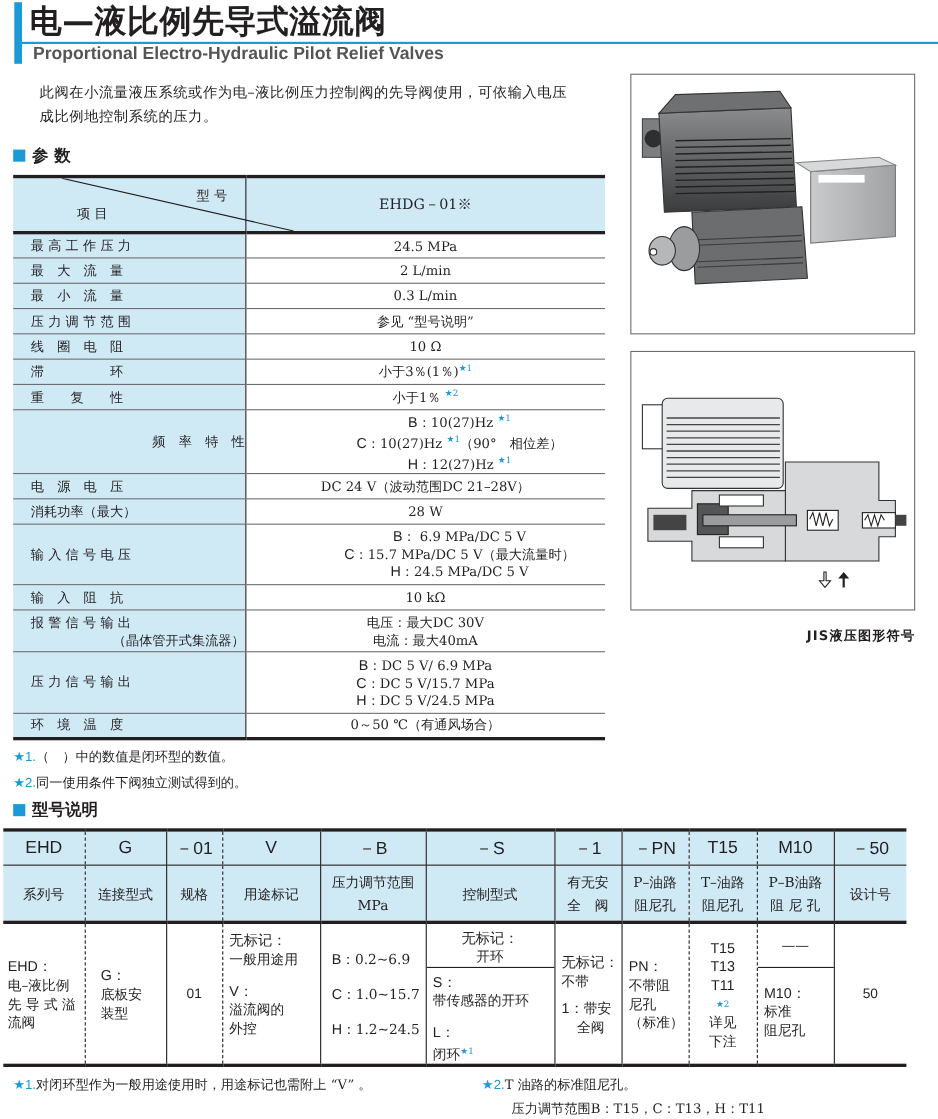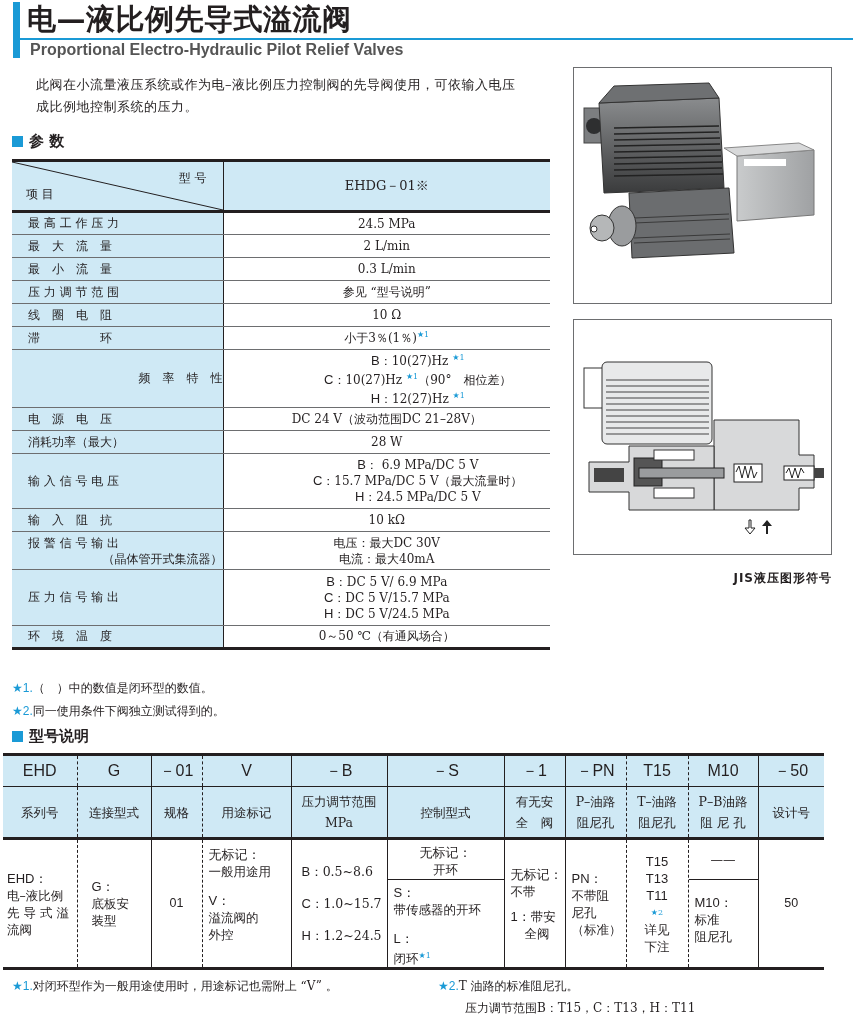--- a/index.html
+++ b/index.html
@@ -17,21 +17,21 @@
   .section-head { font-size: 15px; font-weight: bold; font-family: "DejaVu Sans", sans-serif; display: flex; align-items: center; }
   .sq { width: 11px; height: 11px; background: #1a9ad6; display: inline-block; margin-right: 6px; }
 
   
   table.spec { position: absolute; left: 12px; top: 159px; width: 538px; border-collapse: collapse; font-size: 12px; }
   table.spec td { border-bottom: 1.5px solid #6d6e70; height: 23px; padding: 0; }
   table.spec td.lab { width: 211px; background: #cfe9f5; border-right: 1.5px solid #231f20; padding-left: 16px; letter-spacing: 0; white-space: nowrap; color: #231f20; }
   table.spec td.val { text-align: center; color: #231f20; }
   table.spec tr.hdr td { height: 48px; background: #cfe9f5; border-top: 3px solid #231f20; border-bottom: 3px solid #231f20; }
   table.spec tr.last td { border-bottom: 3px solid #231f20; }
-  .diag { position: relative; height: 48px; }
+  .diag { position: relative; height: 48px; margin-left: 44px; }
   .diag svg { position: absolute; left: 0; top: 0; }
   .star { color: #1a9ad6; font-size: 8px; vertical-align: super; }
   .ml { text-align: left; padding-left: 62px !important; line-height: 16px; }
   .ltr { font-family: "Liberation Sans", sans-serif; font-size: 13px; }
   .note { font-size: 12px; color: #231f20; }
   .note .s { color: #1a9ad6; font-family: "Liberation Sans", sans-serif; }
 
   
   .photo { left: 573px; top: 67px; width: 259px; height: 237px; border: 1.5px solid #6d6e70; background: #fff; }
   .diagram { left: 573px; top: 319px; width: 259px; height: 236px; border: 1.5px solid #6d6e70; background: #fff; }
@@ -96,20 +96,24 @@
         <td class="lab">压 力 调 节 范 围</td>
         <td class="val">参见 “型号说明”</td>
       </tr>
   <tr>
         <td class="lab">线　圈　电　阻</td>
         <td class="val">10 Ω</td>
       </tr>
   <tr>
         <td class="lab">滞　　　　　环</td>
         <td class="val"><span>小于3％(1％)</span><span class="star">★1</span></td>
+      </tr>
+  <tr>
+        <td class="lab">重　　复　　性</td>
+        <td class="val"><span>小于1％</span> <span class="star">★2</span></td>
       </tr>
   <tr>
     <td class="lab" style="height:56px;text-align:right;">频　率　特　性</td>
     <td class="val ml">
       <div><span class="ltr">B</span><span>：10(27)Hz</span> <span class="star">★1</span></div>
       <div><span class="ltr">C</span><span>：10(27)Hz</span> <span class="star">★1</span><span>（90°　相位差）</span></div>
       <div><span class="ltr">H</span><span>：12(27)Hz</span> <span class="star">★1</span></div>
     </td>
   </tr>
   <tr>
@@ -317,21 +321,21 @@
     <td class="dsh b">01</td>
     <td class="sol lft" style="padding-left:6px; vertical-align:top; padding-top:6px;">
       <div class="b">无标记：</div>
       <div>一般用途用</div>
       <div style="height:12px;"></div>
       <div class="b">V：</div>
       <div>溢流阀的</div>
       <div>外控</div>
     </td>
     <td class="sol lft" style="padding-left:10px; line-height:32px;">
-      <div><span class="b">B</span><span>：0.5~8.6</span></div>
+      <div><span class="b">B</span><span>：0.2~6.9</span></div>
       <div><span class="b">C</span><span>：1.0~15.7</span></div>
       <div><span class="b">H</span><span>：1.2~24.5</span></div>
     </td>
     <td class="sol" style="padding:0; vertical-align:top;">
       <div style="height:40px; border-bottom:1px solid #231f20; padding-top:4px;">
         <div class="b">无标记：</div>
         <div>开环</div>
       </div>
       <div class="lft" style="padding:4px 0 0 6px;">
         <div class="b">S：</div>

